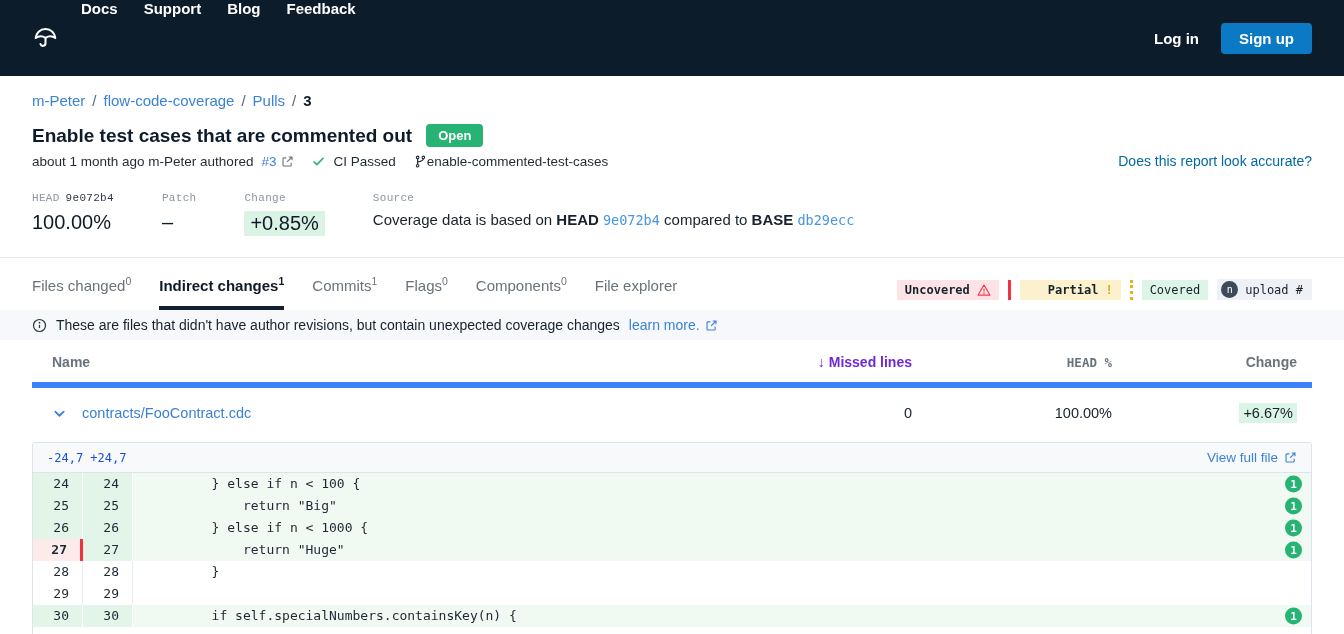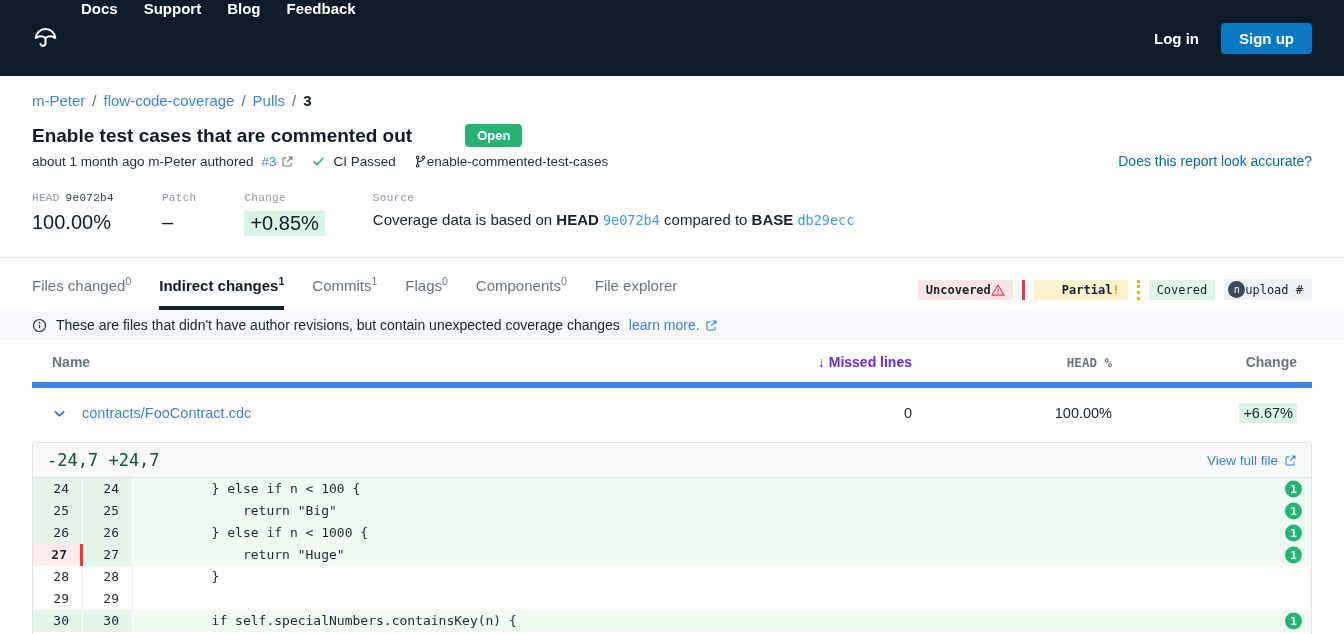--- a/index.html
+++ b/index.html
@@ -21,21 +21,21 @@
   
   .breadcrumb { margin-top:16px; font-size:15px; display:flex; gap:7px; align-items:center; }
   .blink { color:#3b82d6; cursor:pointer; text-decoration:none; }
   .bsep { color:#5b6673; }
   .bcurrent { font-weight:700; color:#0e1b29; }
 
   
   .title-row { margin-top:15px; display:flex; align-items:center; gap:14px; }
   .pr-title { font-size:19px; font-weight:700; color:#0e1b29; }
   .open-badge { background:#27b373; color:#fff; font-size:13px; font-weight:700;
-                padding:4px 12px; border-radius:4px;margin-left:39px; }
+                padding:4px 12px; border-radius:4px; }
   .meta-row { margin-top:6px; display:flex; align-items:center; font-size:13.5px; color:#1d2a37; }
   .meta-row .gap8 { margin-left:8px; } .meta-row .gap16 { margin-left:18px; }
   .pr-link { color:#3b82d6; cursor:pointer; display:inline-flex; align-items:center; gap:5px; }
   .accuracy { margin-left:auto; font-size:14px; color:#0369a1; }
   .ico { display:inline-flex; align-items:center; }
 
   
   .stats { margin-top:23px; display:flex; align-items:flex-start; }
   .stat { margin-right:48px; }
   .stat-label { font-family:Liberation Mono, monospace; font-size:11px; color:#8b95a1; letter-spacing:.3px; }
@@ -49,21 +49,21 @@
   .divider { margin:21px -32px 0; border-top:1px solid #e5eaf0; }
 
   
   .tabs-row { display:flex; align-items:flex-end; margin-top:0; }
   .tabs { display:flex; gap:28px; }
   .tab { padding:17px 0 12px; font-size:15px; color:#68737e; cursor:pointer; border-bottom:4px solid transparent; }
   .tab sup { font-size:10.5px; }
   .tab.active { color:#0e1b29; font-weight:700; border-bottom-color:#11202e; }
   .legend { margin-left:auto; display:flex; align-items:center; gap:9px; padding-bottom:10px;
             font-family:"DejaVu Sans Mono", monospace; font-size:12px; color:#16222e; }
-  .chip { display:inline-flex; align-items:center; padding:3px 8px; }
+  .chip { display:inline-flex; align-items:center; gap:7px; padding:3px 8px; }
   .chip-unc { background:#fce3e6; font-weight:700; }
   .chip-par { background:#fcf1cd; font-weight:700;padding-left:28px; }
   .chip-par .bang { color:#d9a514; font-weight:700; }
   .chip-cov { background:#dcf5e7; }
   .chip-upl { background:#eef1f6; padding:2px 9px 2px 4px; }
   .vbar-red { width:3px; height:20px; background:#f5303e; }
   .vbar-yellow { width:0; height:20px; border-left:3px dotted #e7b416; }
   .ncircle { width:17px; height:17px; border-radius:50%; background:#3e4a59; color:#fff;
              display:flex; align-items:center; justify-content:center; font-size:10px; }
 
@@ -83,21 +83,21 @@
   .mono-h { font-family:"DejaVu Sans Mono", monospace; font-size:12.5px; }
   .trow { display:flex; align-items:center; padding:17px 15px 16px 20px; font-size:14.5px; color:#16222e; }
   .chev { color:#3b82d6; cursor:pointer; display:inline-flex; }
   .file-link { color:#3b82d6; font-size:14.5px; cursor:pointer; }
   .chgchip { background:#dcf4e6; padding:2px 4px; }
 
   
   .diff { margin-top:5px; border:1px solid #dce3eb; border-radius:3px; height:224px; overflow:hidden; }
   .diff-head { display:flex; align-items:center; justify-content:space-between; background:#f8f9fb;
                border-bottom:1px solid #dce3eb; padding:7px 14px; }
-  .hunk { font-family:"DejaVu Sans Mono", monospace; font-size:17px; color:#14532d; }
+  .hunk { font-family:"DejaVu Sans Mono", monospace; font-size:12px; color:#1d4ed8; }
   .viewfull { color:#3b82d6; font-size:13.5px; cursor:pointer; display:inline-flex; align-items:center; gap:6px; }
   .dline { position:relative; display:flex; height:22px; line-height:22px;
            font-family:"DejaVu Sans Mono", monospace; font-size:13px; color:#1c2833; }
   .g { width:50px; text-align:right; padding-right:13px; background:#fff; border-right:1px solid #e8edf2; }
   .cov .g { background:#e2f5e8; border-right:1px solid #fff; }
   .g.unc { background:#fdeaea !important; font-weight:700; border-right:3px solid #f5303e !important; }
   .codecell { flex:1; padding-left:16px; white-space:pre; background:#fff; }
   .cov .codecell { background:#f0faf3; }
   .ubadge { position:absolute; right:9px; top:50%; transform:translateY(-50%); width:17px; height:17px;
             border-radius:50%; background:#27b373; color:#fff; font-size:11px; font-weight:700;

